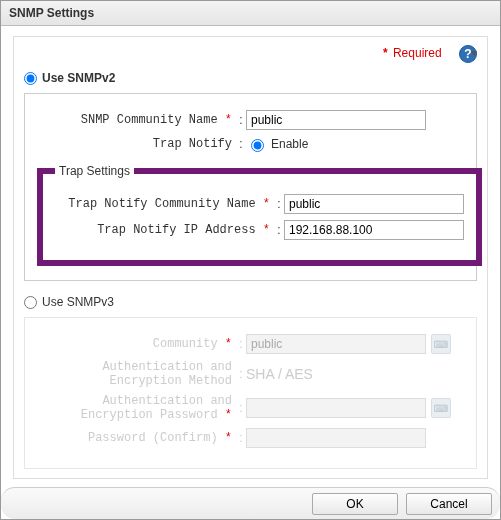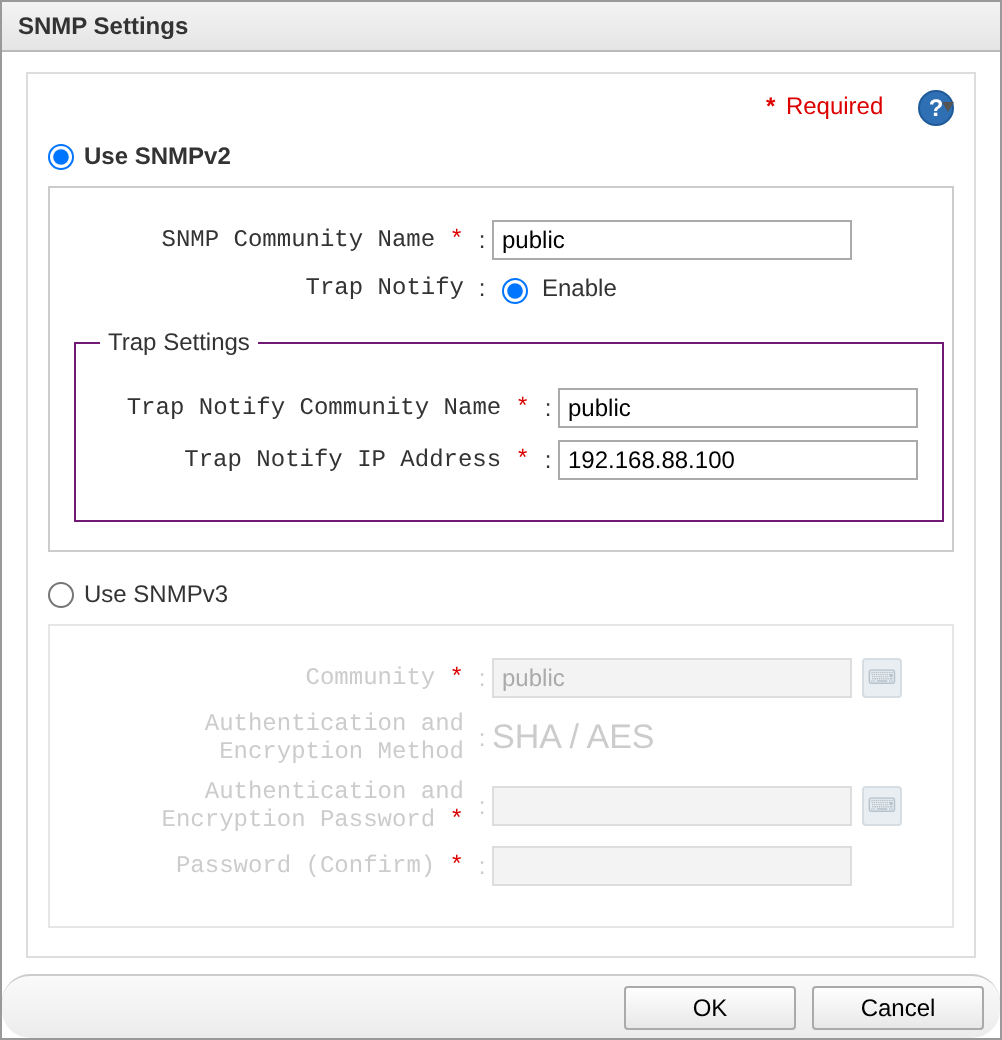--- a/index.html
+++ b/index.html
@@ -119,21 +119,21 @@
     background:#fff;
   }
   .form-row input[disabled] {
     background: #f3f3f3;
     color: #aaa;
     border-color: #ddd;
   }
   .radio-inline { display:flex; align-items:center; gap:4px; }
 
   fieldset.trap {
-    border: 1px solid #701a75;
+    border: 6px solid #701a75;
     margin: 12px 0 0 0;
     padding: 10px 12px 14px 12px;
   }
   fieldset.trap legend {
     padding: 0 4px;
     color: #333;
   }
   fieldset.trap .form-row .lbl { width: 215px; }
 
   .disabled-section .lbl,
@@ -173,21 +173,21 @@
   .btn {
     min-width: 86px;
     height: 22px;
     border: 1px solid #aaa;
     background: linear-gradient(#fefefe, #e8e8e8);
     border-radius: 2px;
     font-size: 12px;
     cursor: pointer;
   }
 
-  .static { font-size:17px; }
+  .static { font-size:14px; }
 </style>
 </head>
 <body>
 
 <div class="window">
   <div class="titlebar">SNMP Settings</div>
 
   <div class="content">
     <div class="inner">
 

